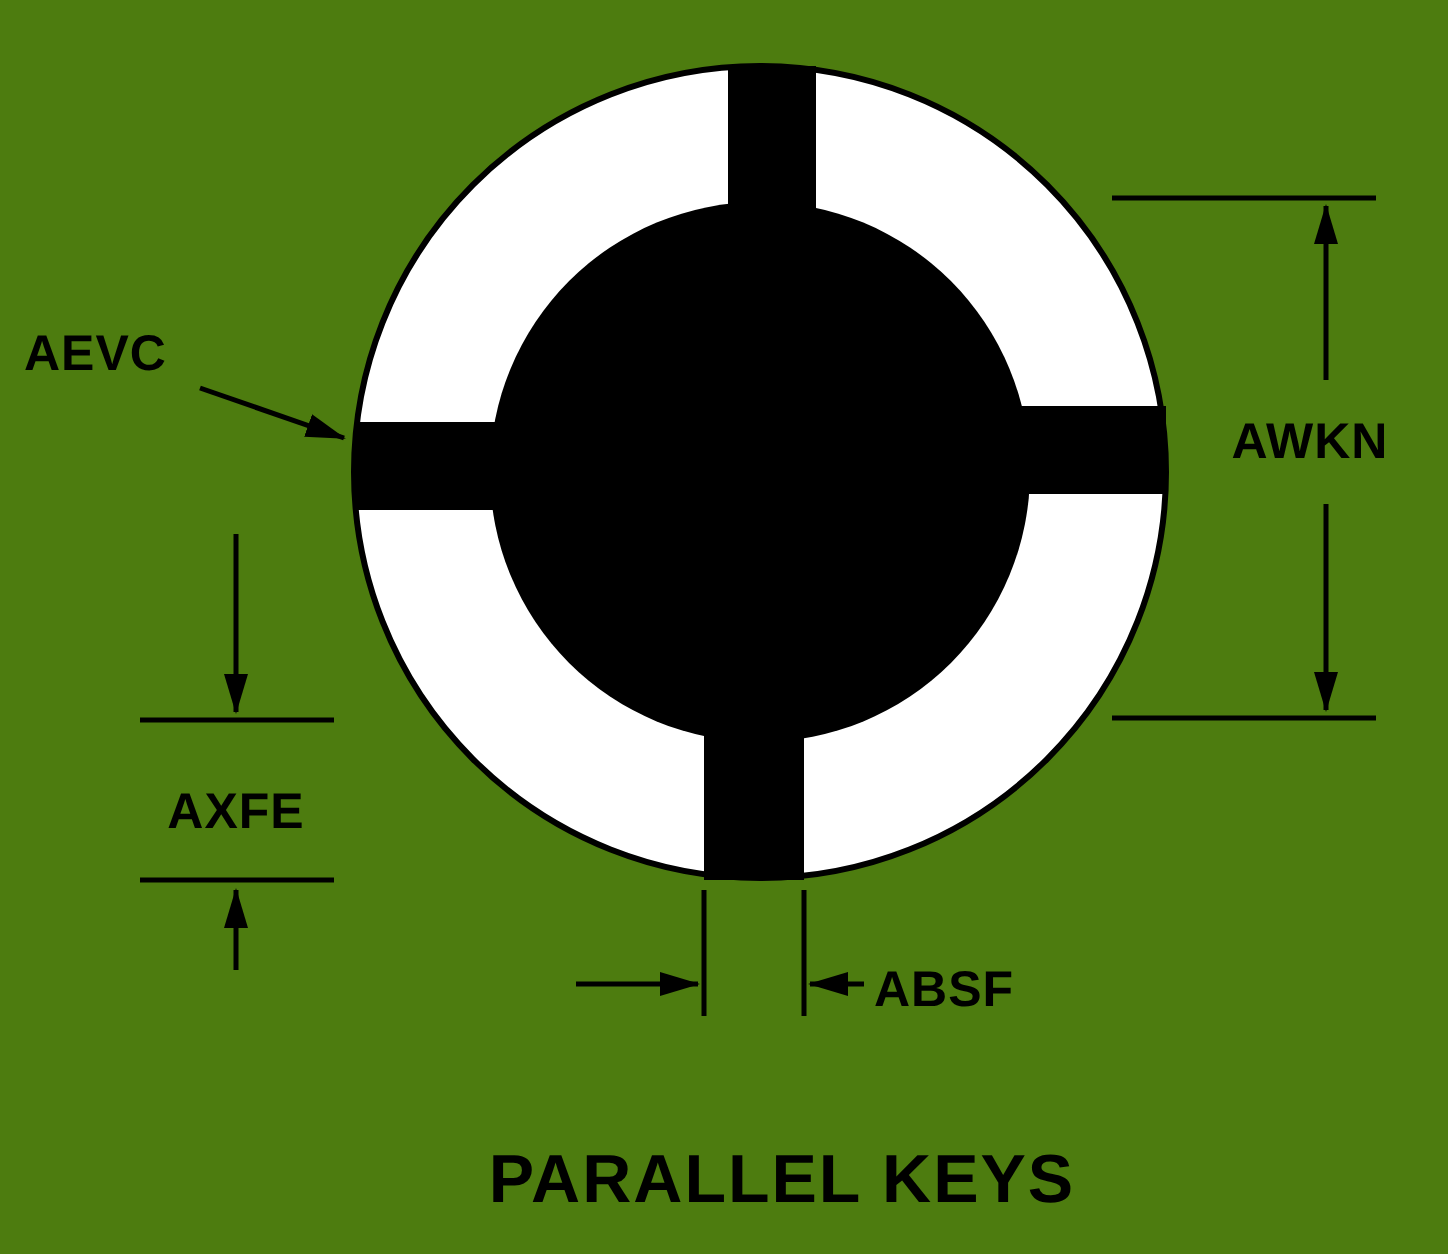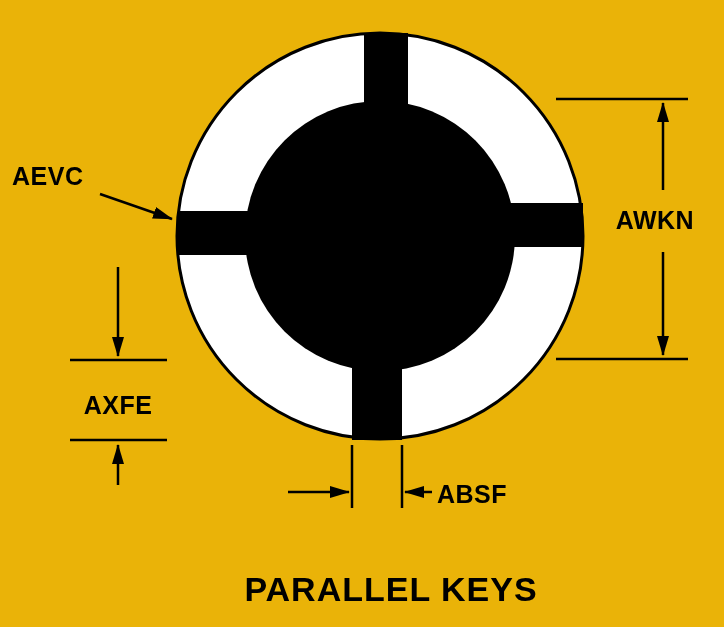--- a/index.html
+++ b/index.html
@@ -5,21 +5,21 @@
   html, body {
     margin: 0;
     padding: 0;
     background: #ffffff;
     font-family: "Liberation Sans", sans-serif;
   }
   .canvas {
     position: relative;
     width: 724px;
     height: 627px;
-    background: #eab308;
+    background: #4d7c0f;
     overflow: hidden;
   }
   svg text {
     font-family: "Liberation Sans", sans-serif;
     fill: #000000;
   }
   .dim-label {
     font-size: 25px;
     font-weight: bold;
     letter-spacing: 0.5px;

